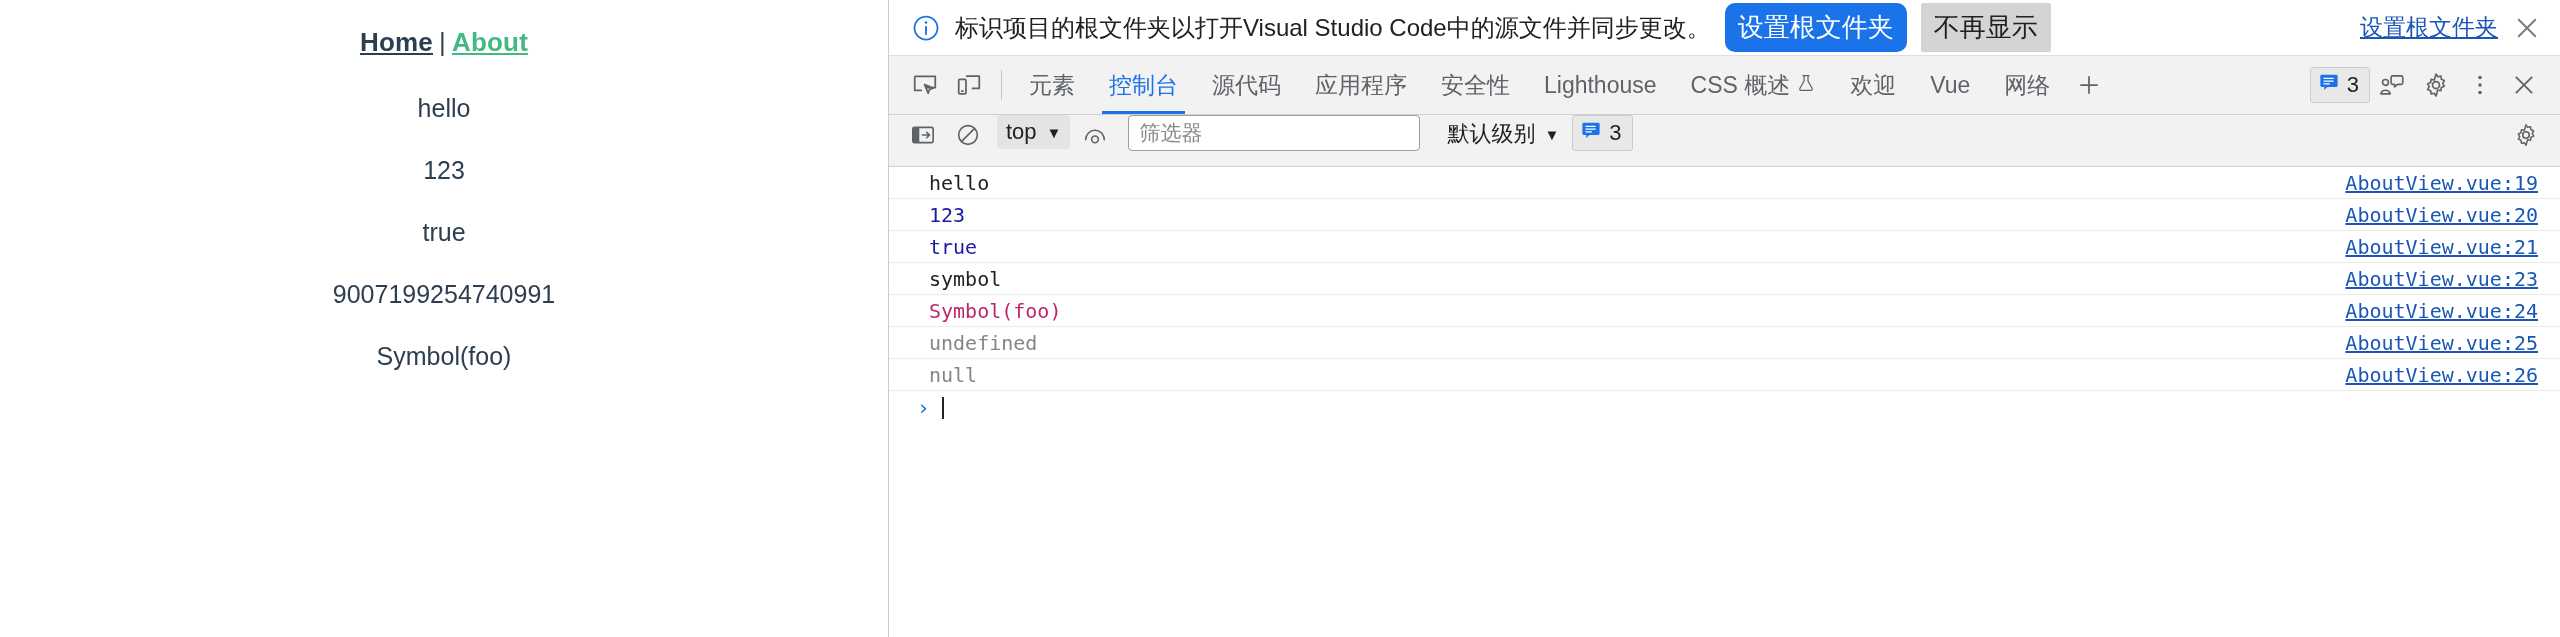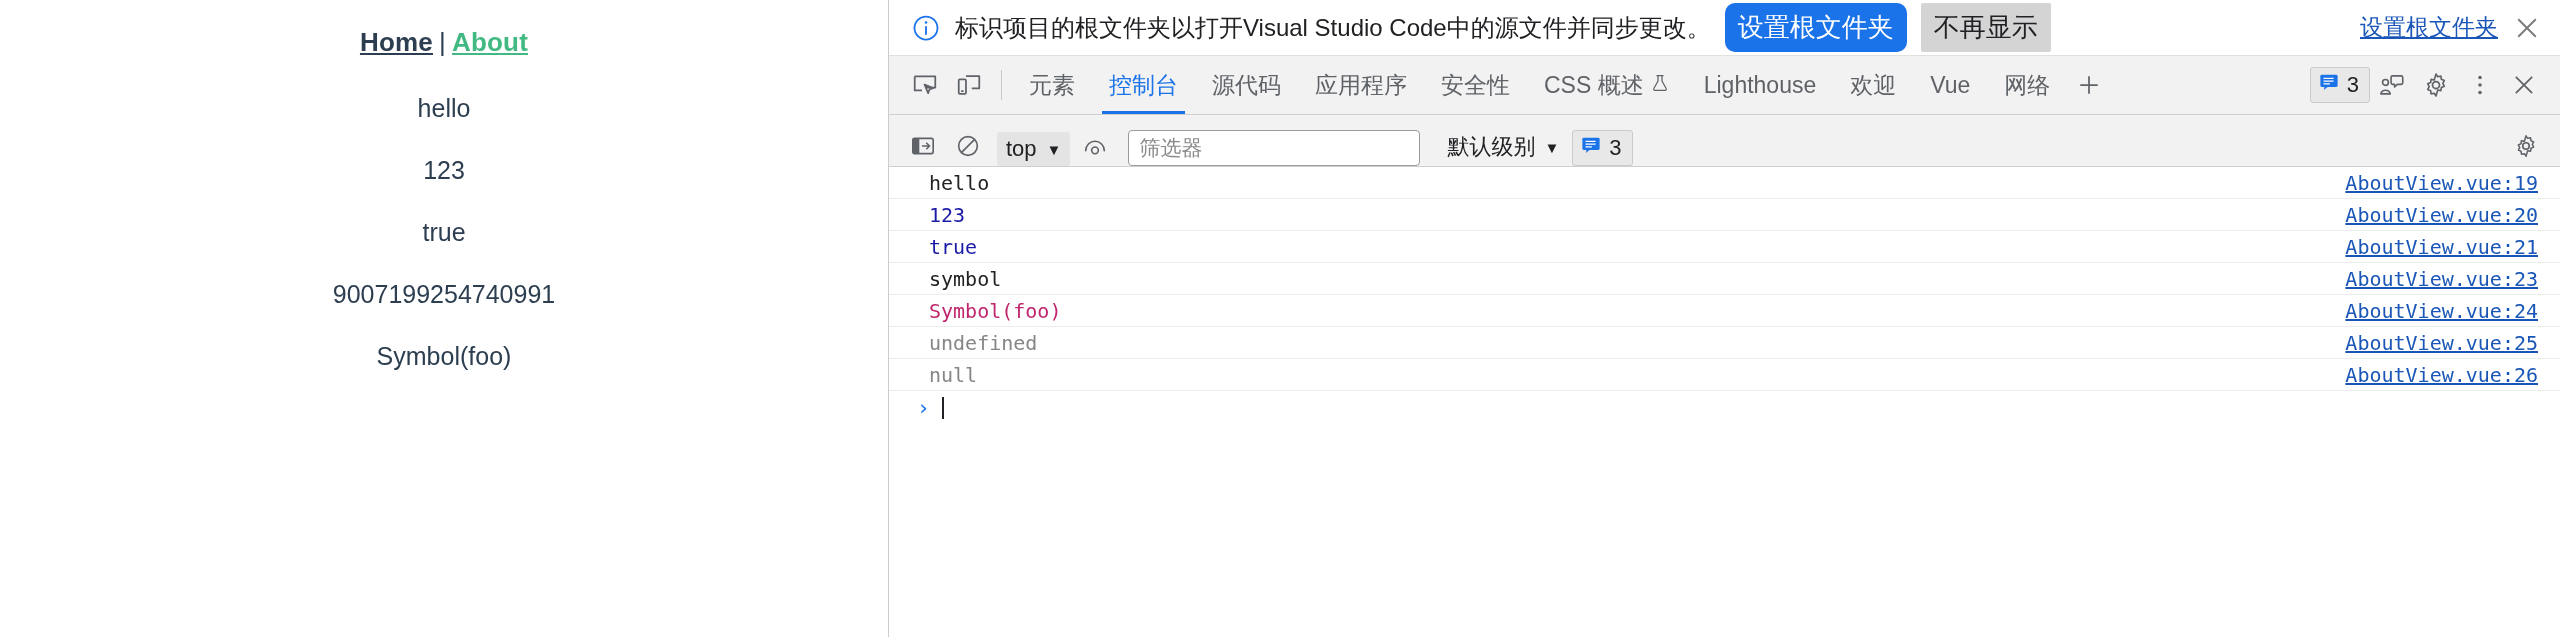--- a/index.html
+++ b/index.html
@@ -146,21 +146,21 @@
     padding: 3px 10px 3px 7px;
     font-size: 22px; color: #202124;
     cursor: pointer; flex: none;
   }
 
   
   .console-toolbar {
     height: 52px; flex: none;
     background: #f2f2f2;
     border-bottom: 1px solid #cfcfcf;
-    display: flex; align-items: flex-end;
+    display: flex; align-items: flex-start;
     padding: 0 14px; gap: 5px;
   }
   .ct-icon {
     width: 40px; height: 40px;
     display: flex; align-items: center; justify-content: center;
     flex: none; cursor: pointer; border-radius: 3px;
   }
   .ctx-select {
     display: inline-flex; align-items: center; gap: 10px;
     background: #e4e4e4; border-radius: 3px;
@@ -301,31 +301,31 @@
       <div class="tab">
           <span>源代码</span>
         </div>
       <div class="tab">
           <span>应用程序</span>
         </div>
       <div class="tab">
           <span>安全性</span>
         </div>
       <div class="tab">
+          <span>Lighthouse</span>
+        </div>
+      <div class="tab">
         <span>CSS 概述</span>
         <span>
           <svg width="20" height="20" viewBox="0 0 24 24" fill="none">
             <path d="M9.6 3.2v6.4L4.6 18.6c-.6 1 .1 2.2 1.3 2.2h12.2c1.2 0 1.9-1.2 1.3-2.2l-5-9V3.2" stroke="#5f6368" stroke-width="1.5" stroke-linejoin="round"></path>
             <path d="M8.4 3.2h7.2" stroke="#5f6368" stroke-width="1.5" stroke-linecap="round"></path>
           </svg>
         </span>
       </div>
-      <div class="tab">
-          <span>Lighthouse</span>
-        </div>
       <div class="tab">
           <span>欢迎</span>
         </div>
       <div class="tab">
           <span>Vue</span>
         </div>
       <div class="tab">
           <span>网络</span>
         </div>
 

